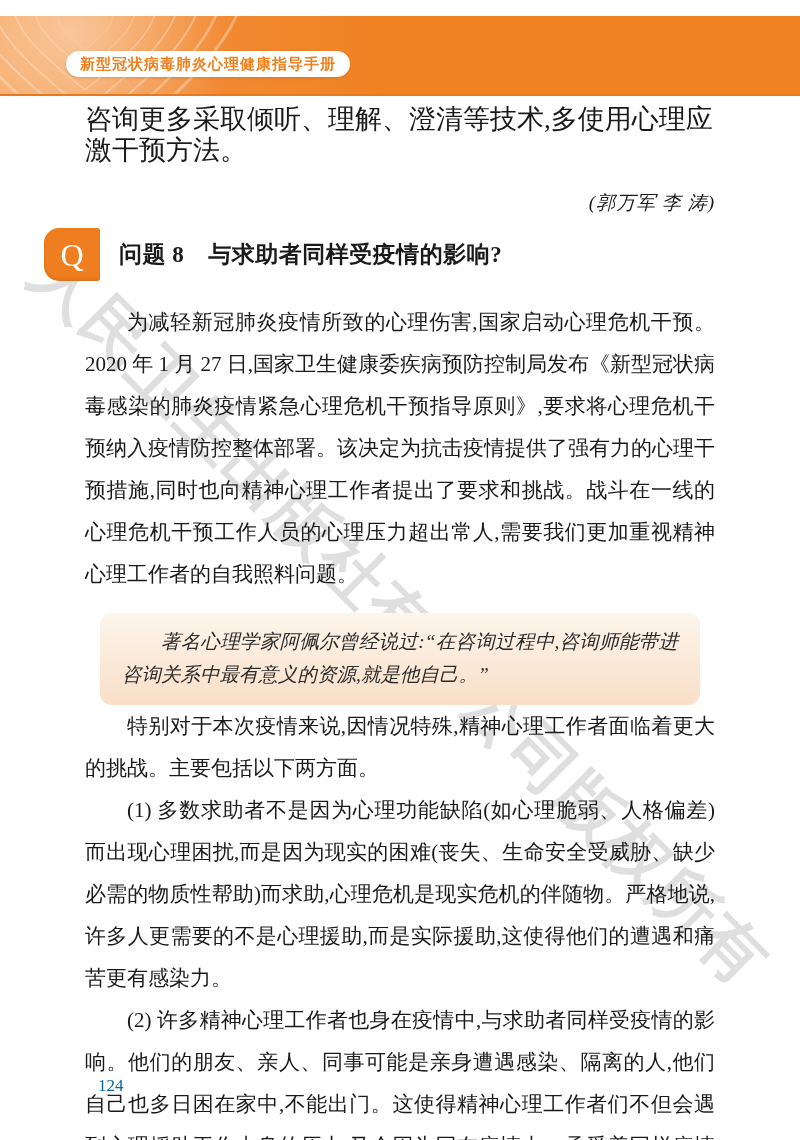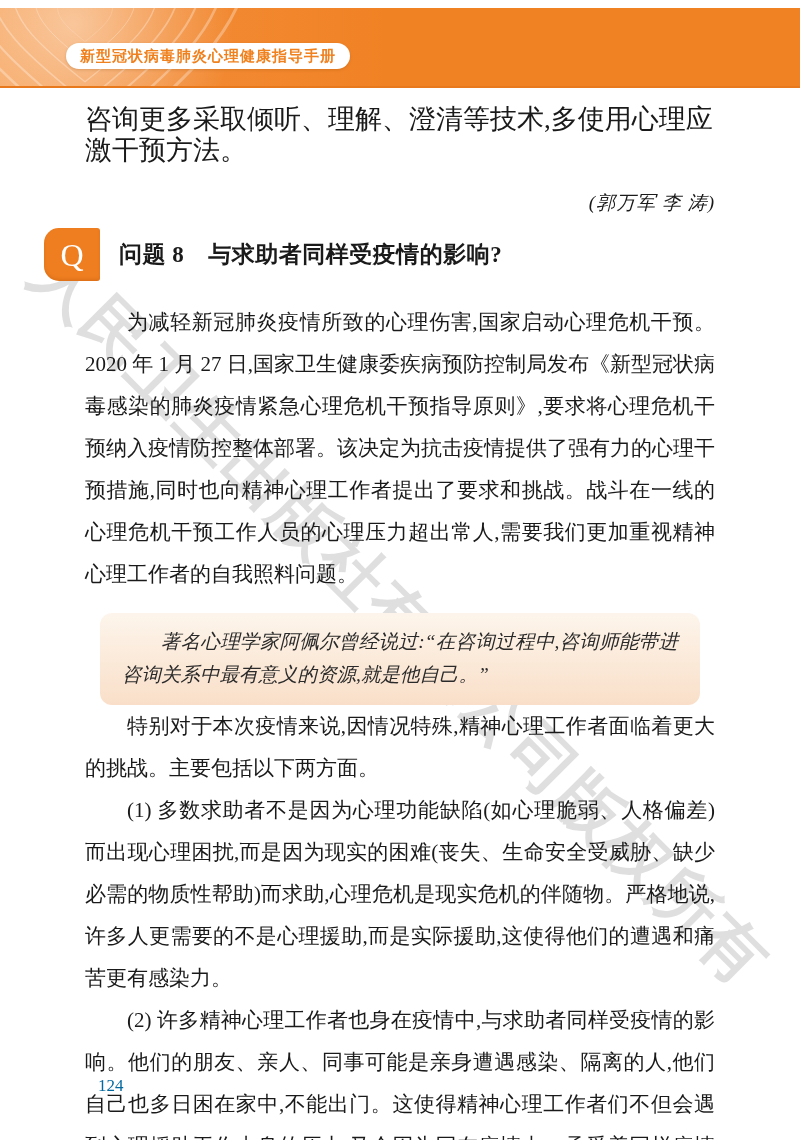--- a/index.html
+++ b/index.html
@@ -8,21 +8,21 @@
   .page{position:relative;width:800px;height:1140px;overflow:hidden;background:#fff;}
 
   
   .watermark{position:absolute;left:400px;top:618px;z-index:0;
     transform:translate(-50%,-50%) rotate(45deg);
     white-space:nowrap;font-size:66px;font-weight:bold;letter-spacing:1px;
     color:#9d9d9d;opacity:.32;pointer-events:none;
     font-family:"DejaVu Sans","Liberation Sans",sans-serif;}
 
   
-  .header{position:absolute;left:0;top:8px;width:800px;height:78px;z-index:2;
+  .header{position:absolute;left:0;top:16px;width:800px;height:78px;z-index:2;
     background:linear-gradient(90deg,#f6a056 0%,#f3initial 0%,#f28b35 22%,#f18224 48%,#f18224 100%);
     background:linear-gradient(90deg,#f6a056 0%,#f28b35 22%,#f18224 48%,#f18224 100%);
     border-bottom:2px solid #e8791c;overflow:hidden;}
   .header .glow{position:absolute;left:-70px;top:-80px;width:320px;height:240px;
     background:radial-gradient(circle at 45% 40%,rgba(255,255,255,.45),rgba(255,255,255,0) 70%);}
   .heart-rings{position:absolute;left:-85px;top:-95px;}
   .badge-pill{position:absolute;left:66px;top:35px;height:26px;line-height:26px;
     background:#ffffff;border-radius:15px;padding:0 14px;
     color:#f0811f;font-weight:bold;font-size:15px;letter-spacing:1px;
     box-shadow:0 1px 3px rgba(140,70,0,.25);

